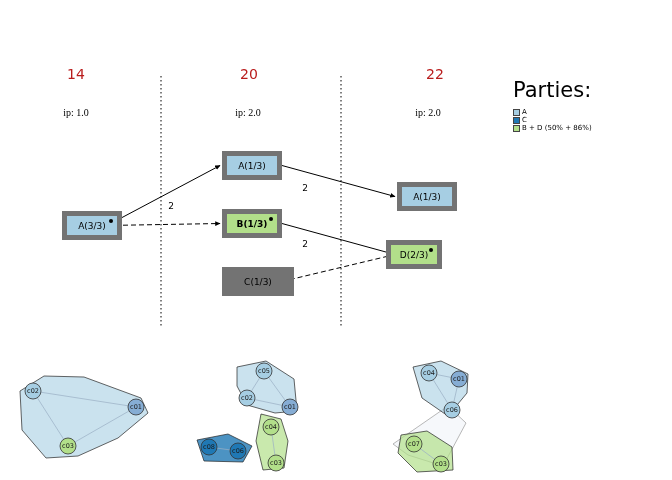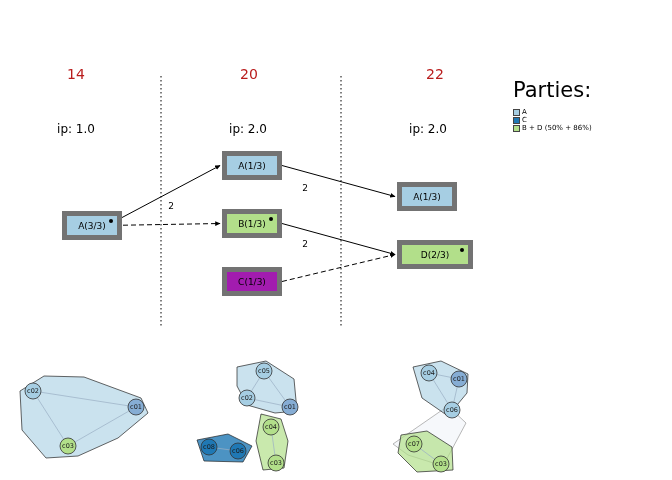--- a/index.html
+++ b/index.html
@@ -1,21 +1,21 @@
 <!DOCTYPE html>
 <html><head>
 <meta charset="utf-8">
 <style>
   html,body{margin:0;padding:0;background:#fff;}
   body{font-family:"DejaVu Sans", sans-serif;}
   .stage{position:relative;width:672px;height:480px;background:#fff;overflow:hidden;}
   .stage > svg{position:absolute;left:0;top:0;}
   .colh{position:absolute;top:66px;transform:translateX(-50%);font-size:14px;color:#b91c1c;}
   .c0{left:76px;} .c1{left:249px;} .c2{left:429px;margin-left:6px;}
-  .ipl{position:absolute;top:122px;transform:translateX(-50%);font-size:12px;color:#000;}
+  .ipl{position:absolute;top:107px;transform:translateX(-50%);font-size:10px;color:#000;font-family:Liberation Serif, serif;}
   .i0{left:76px;} .i1{left:248px;} .i2{left:428px;}
   .cbox{position:absolute;border:5px solid #737373;box-sizing:border-box;
         display:flex;align-items:center;justify-content:center;
         font-size:9px;color:#000;}
   .cbox .dot{position:absolute;top:3px;right:4px;width:4px;height:4px;border-radius:50%;background:#000;}
   .legend{position:absolute;left:513px;top:78px;}
   .legend-title{font-size:21px;color:#000;margin-bottom:6px;}
   .legend-item{display:flex;align-items:center;height:8px;font-size:7px;color:#000;white-space:nowrap;}
   .legend-swatch{width:7px;height:7px;margin-right:2px;border:1px solid #444;box-sizing:border-box;flex:none;}
 </style>
@@ -100,33 +100,33 @@
   <div class="ipl i2">ip: 2.0</div>
 
   <div class="cbox" style="left: 47px; top: 211px; width: 60px; height: 29px; background: rgb(166, 206, 227); margin-left: 15px;">
     <span>A(3/3)</span>
     <span class="dot"></span>
   </div>
   <div class="cbox" style="left: 222px; top: 151px; width: 60px; height: 29px; background: rgb(166, 206, 227);">
     <span>A(1/3)</span>
 
   </div>
-  <div class="cbox" style="left: 222px; top: 209px; width: 60px; height: 29px; background: rgb(178, 223, 138);">
+  <div class="cbox" style="left: 222px; top: 209px; width: 60px; height: 29px; background: rgb(178, 223, 138); font-weight: bold;">
     <span>B(1/3)</span>
     <span class="dot"></span>
   </div>
-  <div class="cbox" style="left: 222px; top: 267px; width: 60px; height: 29px; background: #a21caf;">
+  <div class="cbox" style="left: 222px; top: 267px; width: 72px; height: 29px; background: #737373;">
     <span>C(1/3)</span>
 
   </div>
   <div class="cbox" style="left: 397px; top: 182px; width: 60px; height: 29px; background: rgb(166, 206, 227);">
     <span>A(1/3)</span>
 
   </div>
-  <div class="cbox" style="left: 397px; top: 240px; width: 76px; height: 29px; background: rgb(178, 223, 138);">
+  <div class="cbox" style="left: 386px; top: 240px; width: 56px; height: 29px; background: rgb(178, 223, 138);">
     <span>D(2/3)</span>
     <span class="dot"></span>
   </div>
 
   <div class="legend">
     <div class="legend-title">Parties:</div>
     <div class="legend-item">
       <span class="legend-swatch" style="background: rgb(166, 206, 227);"></span>
       <span>A</span>
     </div>

